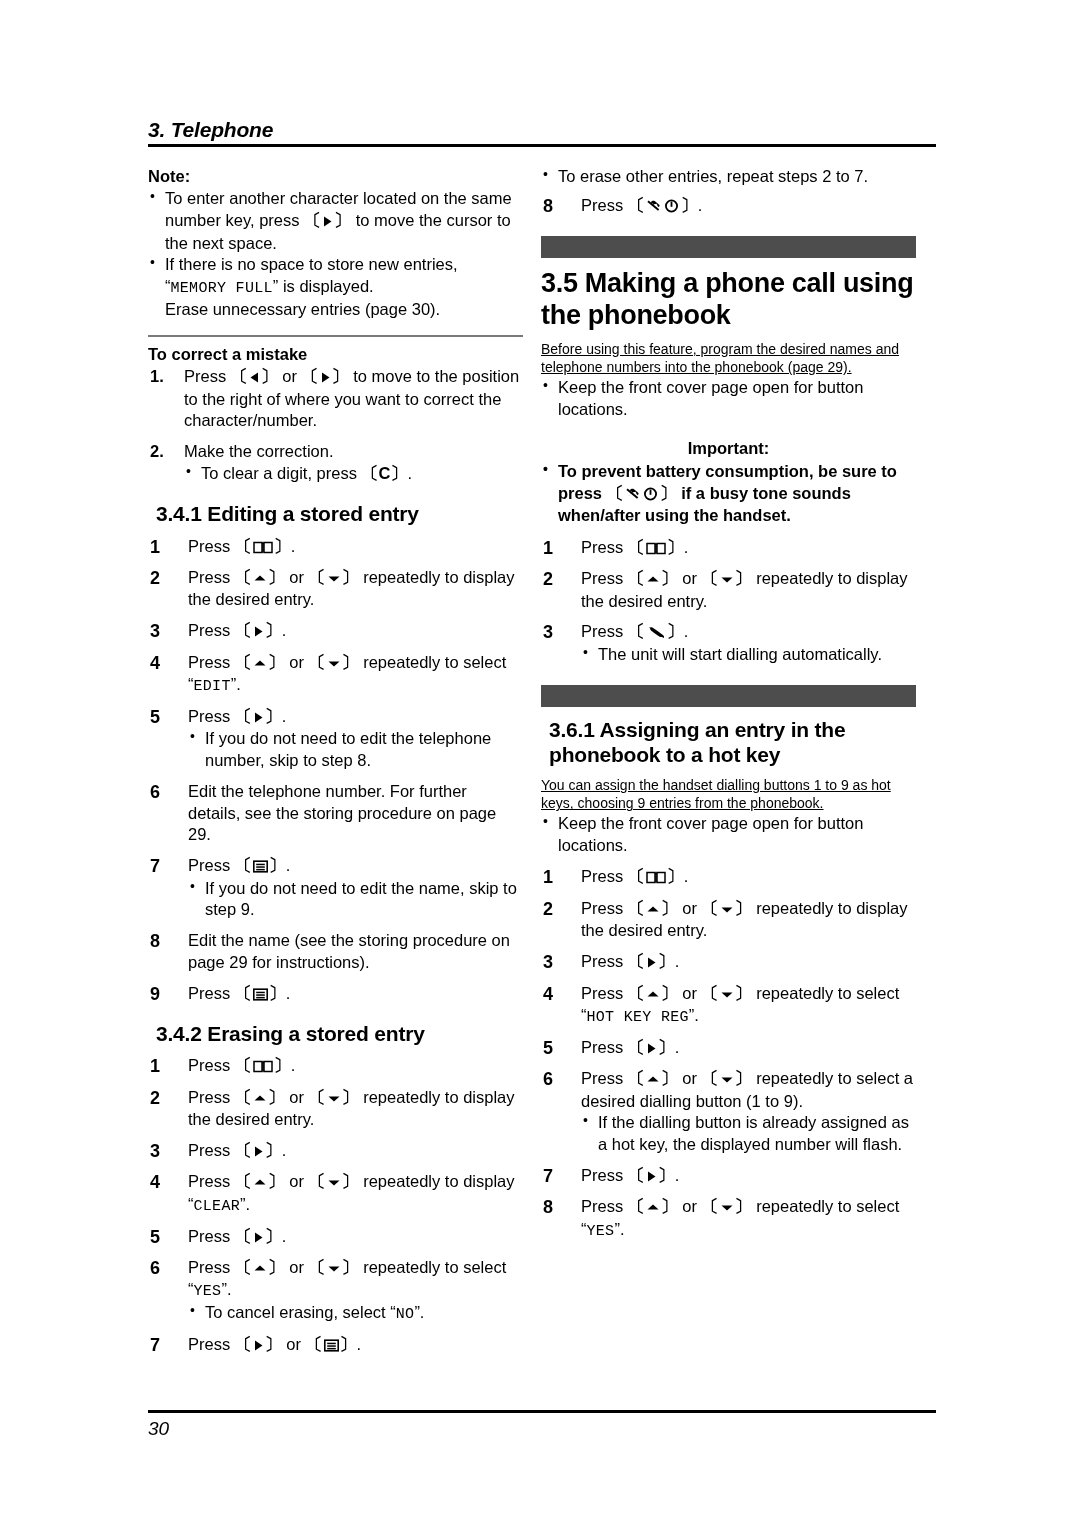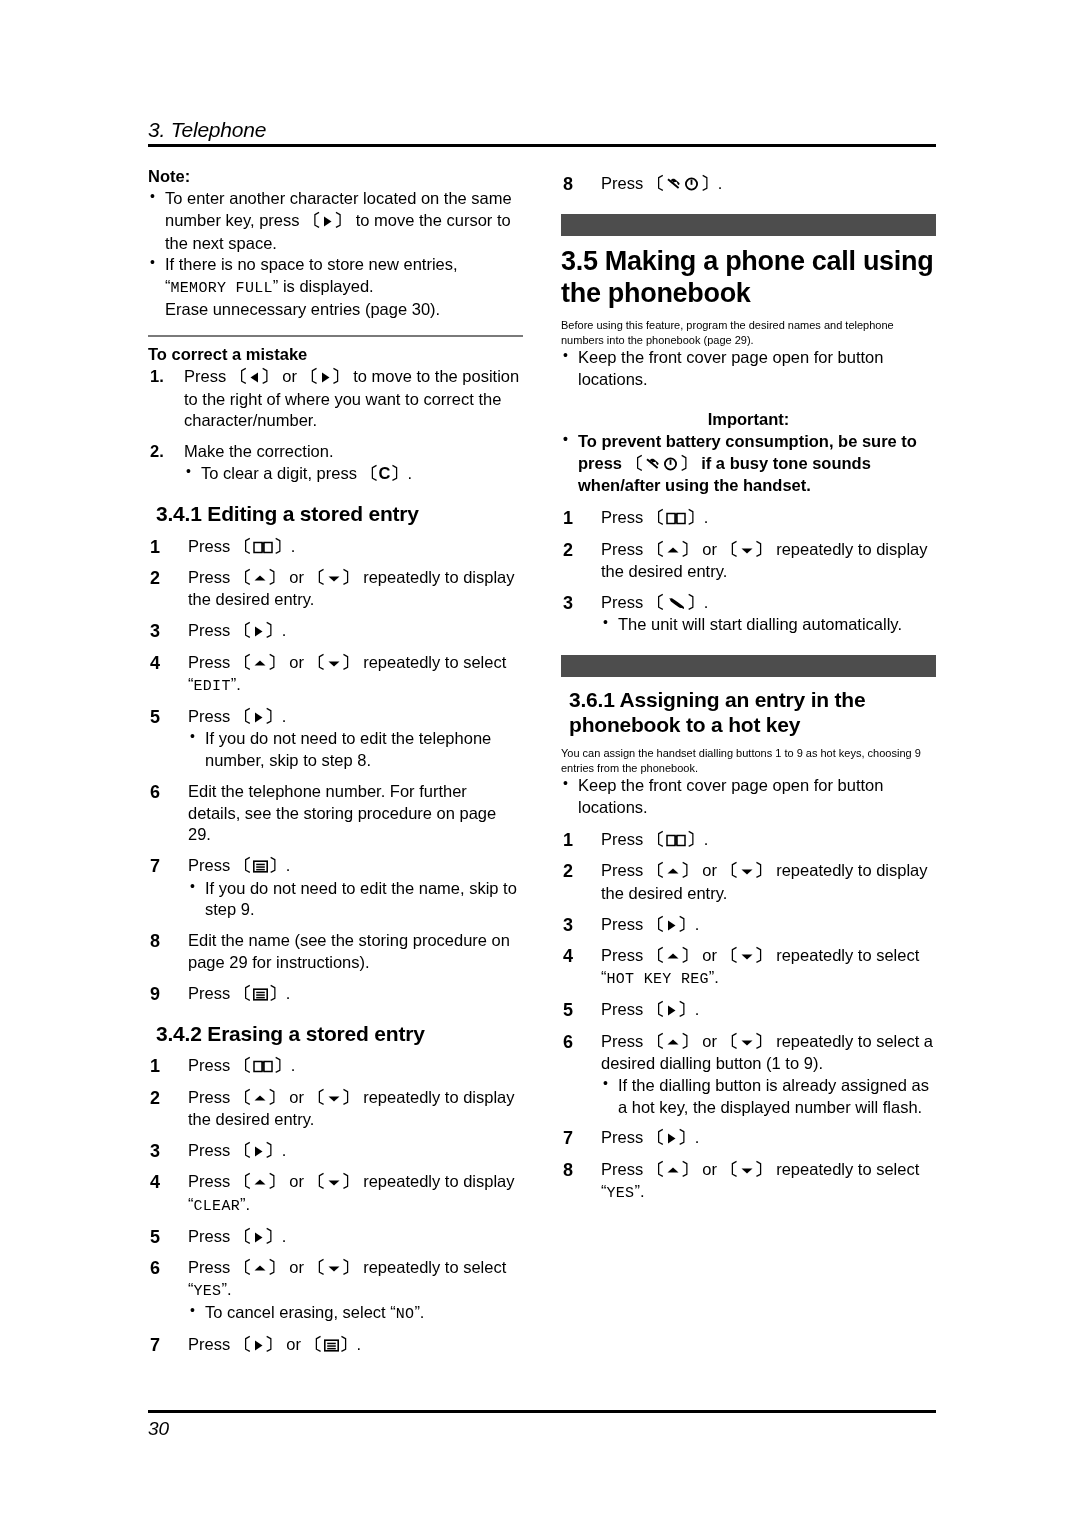--- a/index.html
+++ b/index.html
@@ -25,55 +25,56 @@
 
   
   .chapter-header {
     position: absolute;
     left: 0;
     top: 118px;
     width: 788px;
   }
   .chapter-title {
     font-size: 21px;
-    font-weight: normal;
+    font-weight: bold;
     font-style: italic;
     letter-spacing: -0.2px;
     line-height: 1.1;
     padding-bottom: 3px;
   }
   .header-rule {
     border-bottom: 3px solid #000;
     width: 788px;
   }
 
   
   .columns {
     position: absolute;
     left: 0;
     top: 166px;
     width: 788px;
     display: flex;
-    gap: 38px;
+    gap: 18px;
   }
   .col {
     width: 375px;
   }
 
   
   .bold-lead {
     font-size: 16.5px;
     font-weight: bold;
     line-height: 1.30;
     margin: 0 0 1px 0;
   }
   .para {
-    font-size: 11px;
+    font-size: 14px;
     line-height: 1.32;
     margin: 0;
+    text-decoration: underline;
   }
 
   
   .bullets {
     list-style: none;
     margin: 0;
     padding: 0;
   }
   .bullets > li {
     position: relative;
@@ -337,20 +338,23 @@
                   <rect x="0.8" y="1.2" width="13.4" height="10.6" fill="none" stroke="#000" stroke-width="1.6"></rect>
                   <rect x="3.2" y="3.7" width="8.6" height="1.5" fill="#000"></rect>
                   <rect x="3.2" y="6.3" width="8.6" height="1.5" fill="#000"></rect>
                   <rect x="3.2" y="8.9" width="8.6" height="1.5" fill="#000"></rect>
                 </svg></span><span class="br">〕</span></span><span>.</span></li>
       </ol>
     </div>
 
     <div class="col">
 
+      <ul class="bullets">
+        <li>To erase other entries, repeat steps 2 to 7.</li>
+      </ul>
       <ol class="steps" style="margin-top:7px;">
         <li><span class="num">8</span><span>Press </span><span class="key"><span class="br">〔</span><span class="ico"><svg width="34" height="14" viewBox="0 0 34 14">
                   <path d="M3 9.8c1.6-2.8 4.2-4.6 7.6-5.1l1.1 2.6c.4.9 1.1 1 1.6.3.5-.7.3-1.6-.4-2.1L9 2.2C7.4 1.2 5.6 1.9 4.6 3.2l2.6 1.9" fill="#000"></path>
                   <path d="M2 2.2L12.6 11" stroke="#000" stroke-width="1.9" fill="none"></path>
                   <circle cx="25.5" cy="7" r="5.6" fill="none" stroke="#000" stroke-width="1.8"></circle>
                   <rect x="24.6" y="2.6" width="1.8" height="5.2" fill="#000"></rect>
                 </svg></span><span class="br">〕</span></span><span>.</span></li>
       </ol>
 
       <div class="section-bar"></div>

